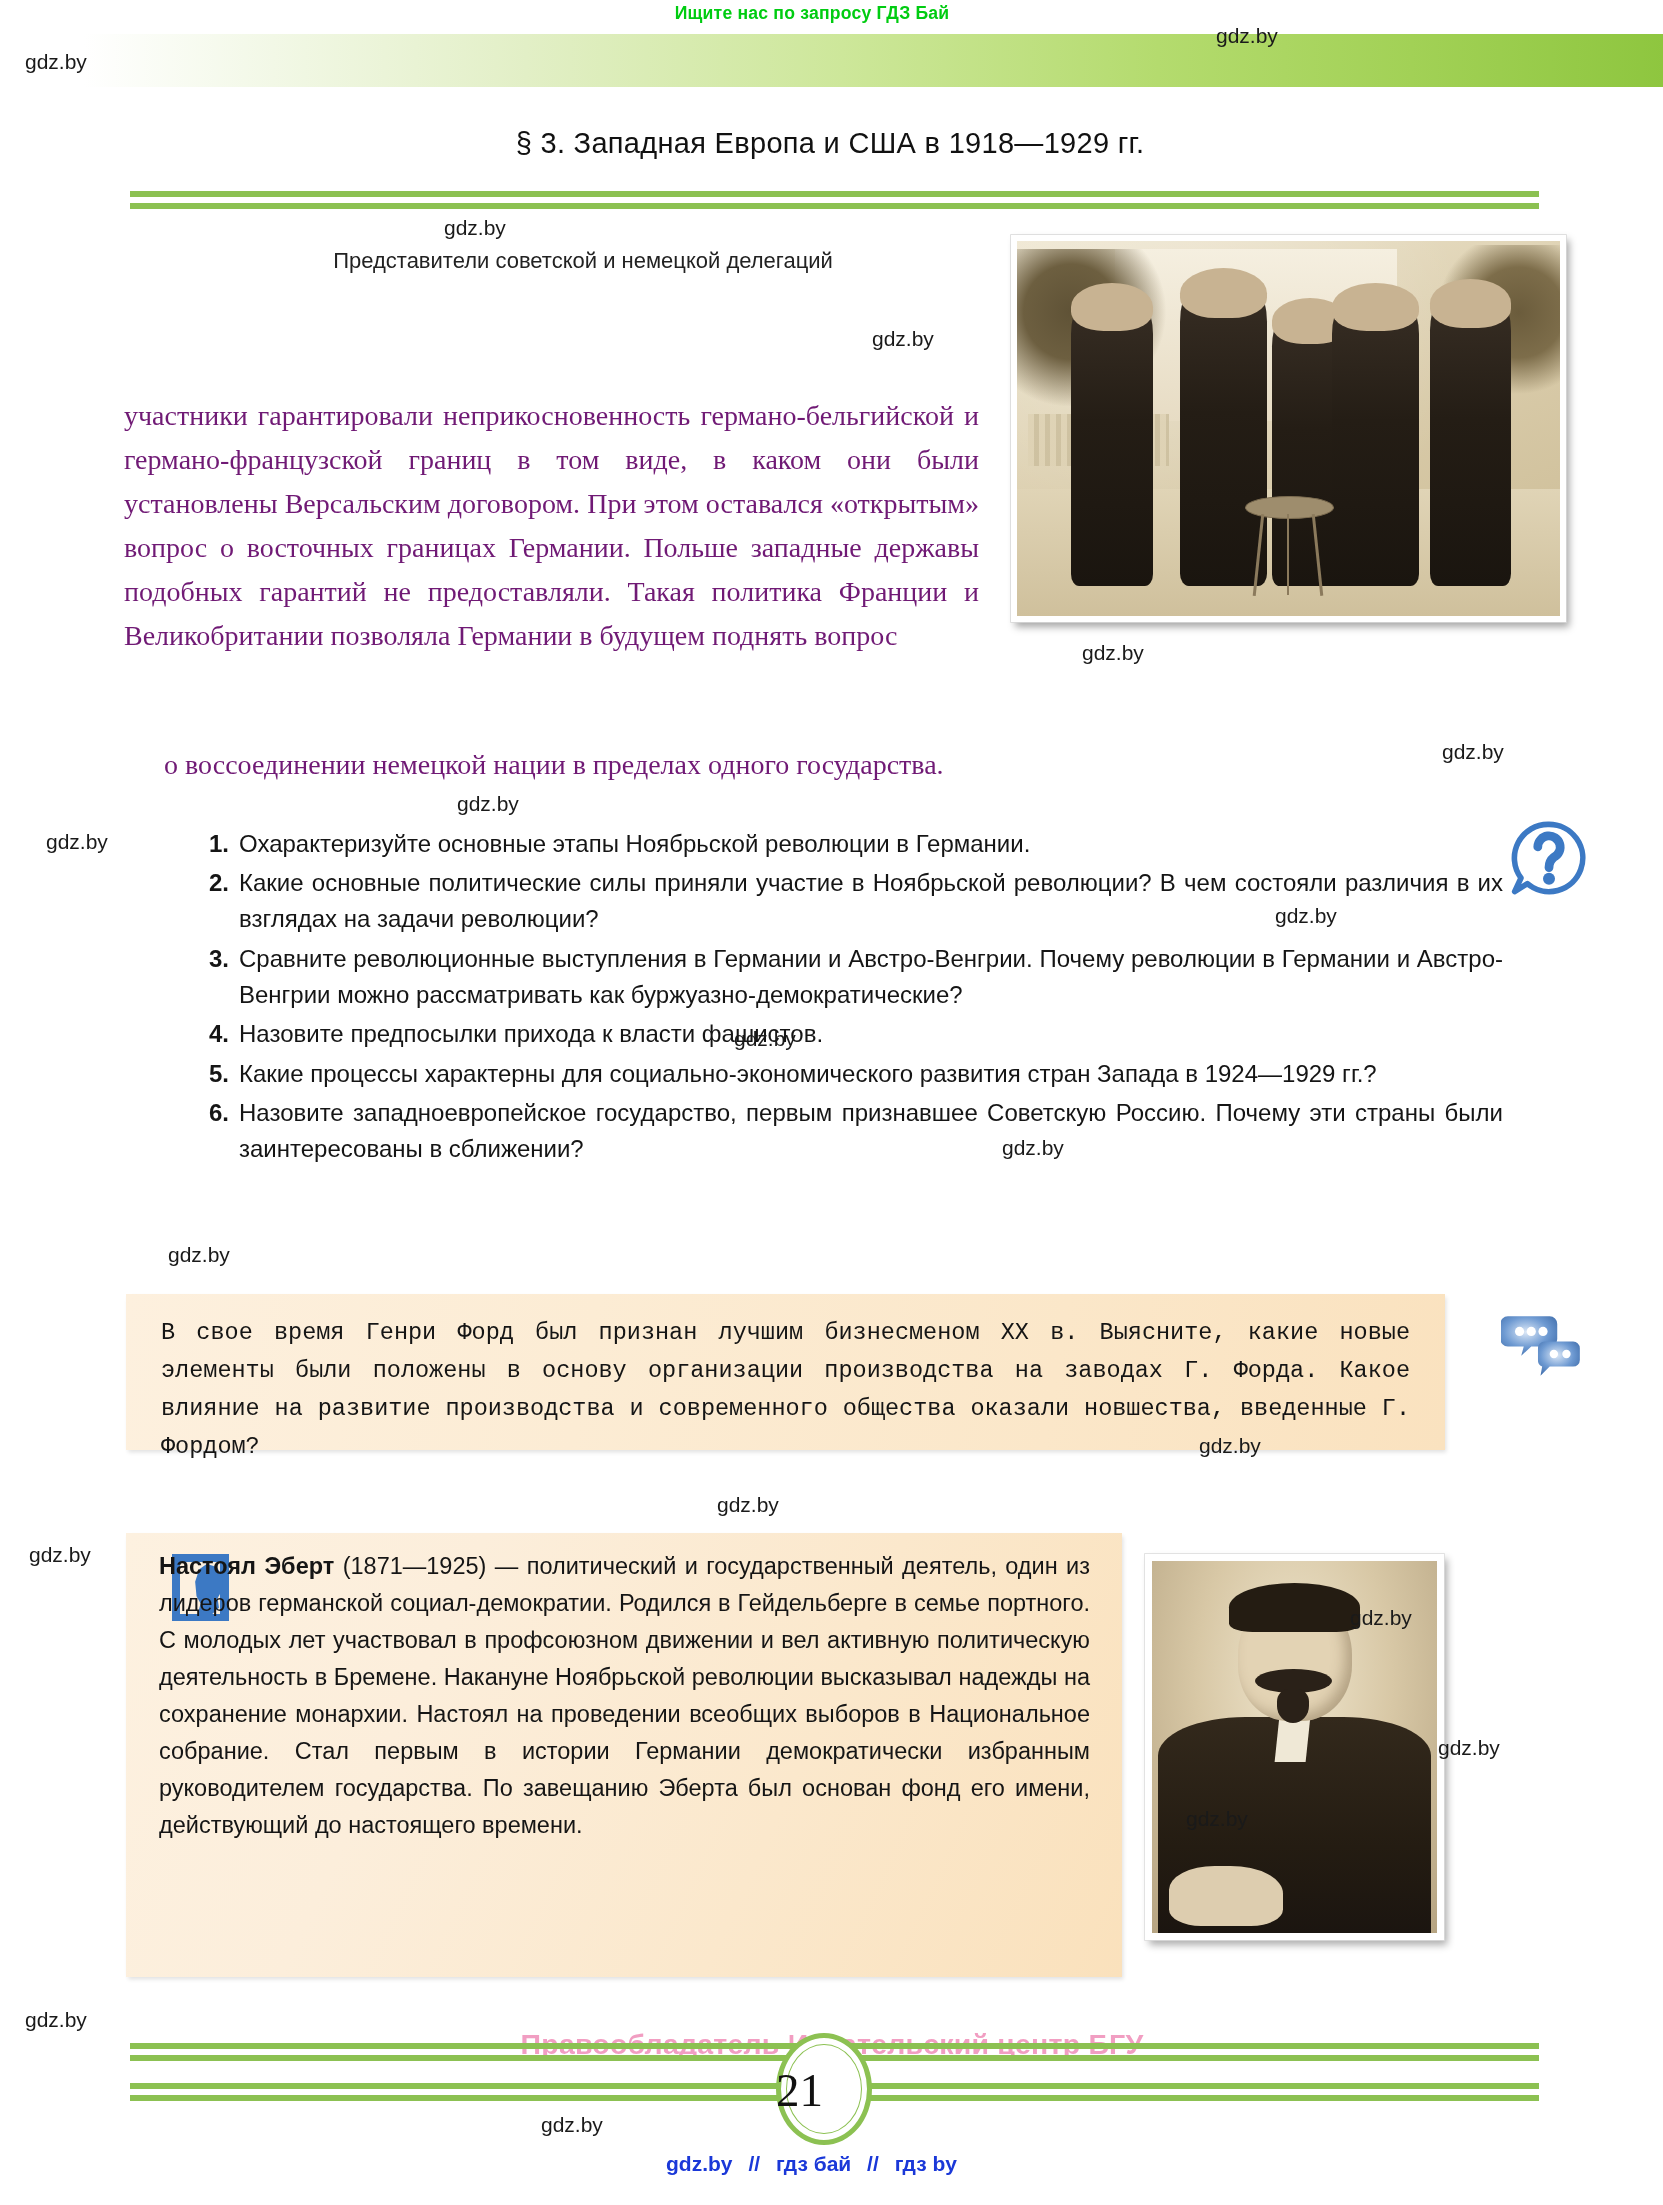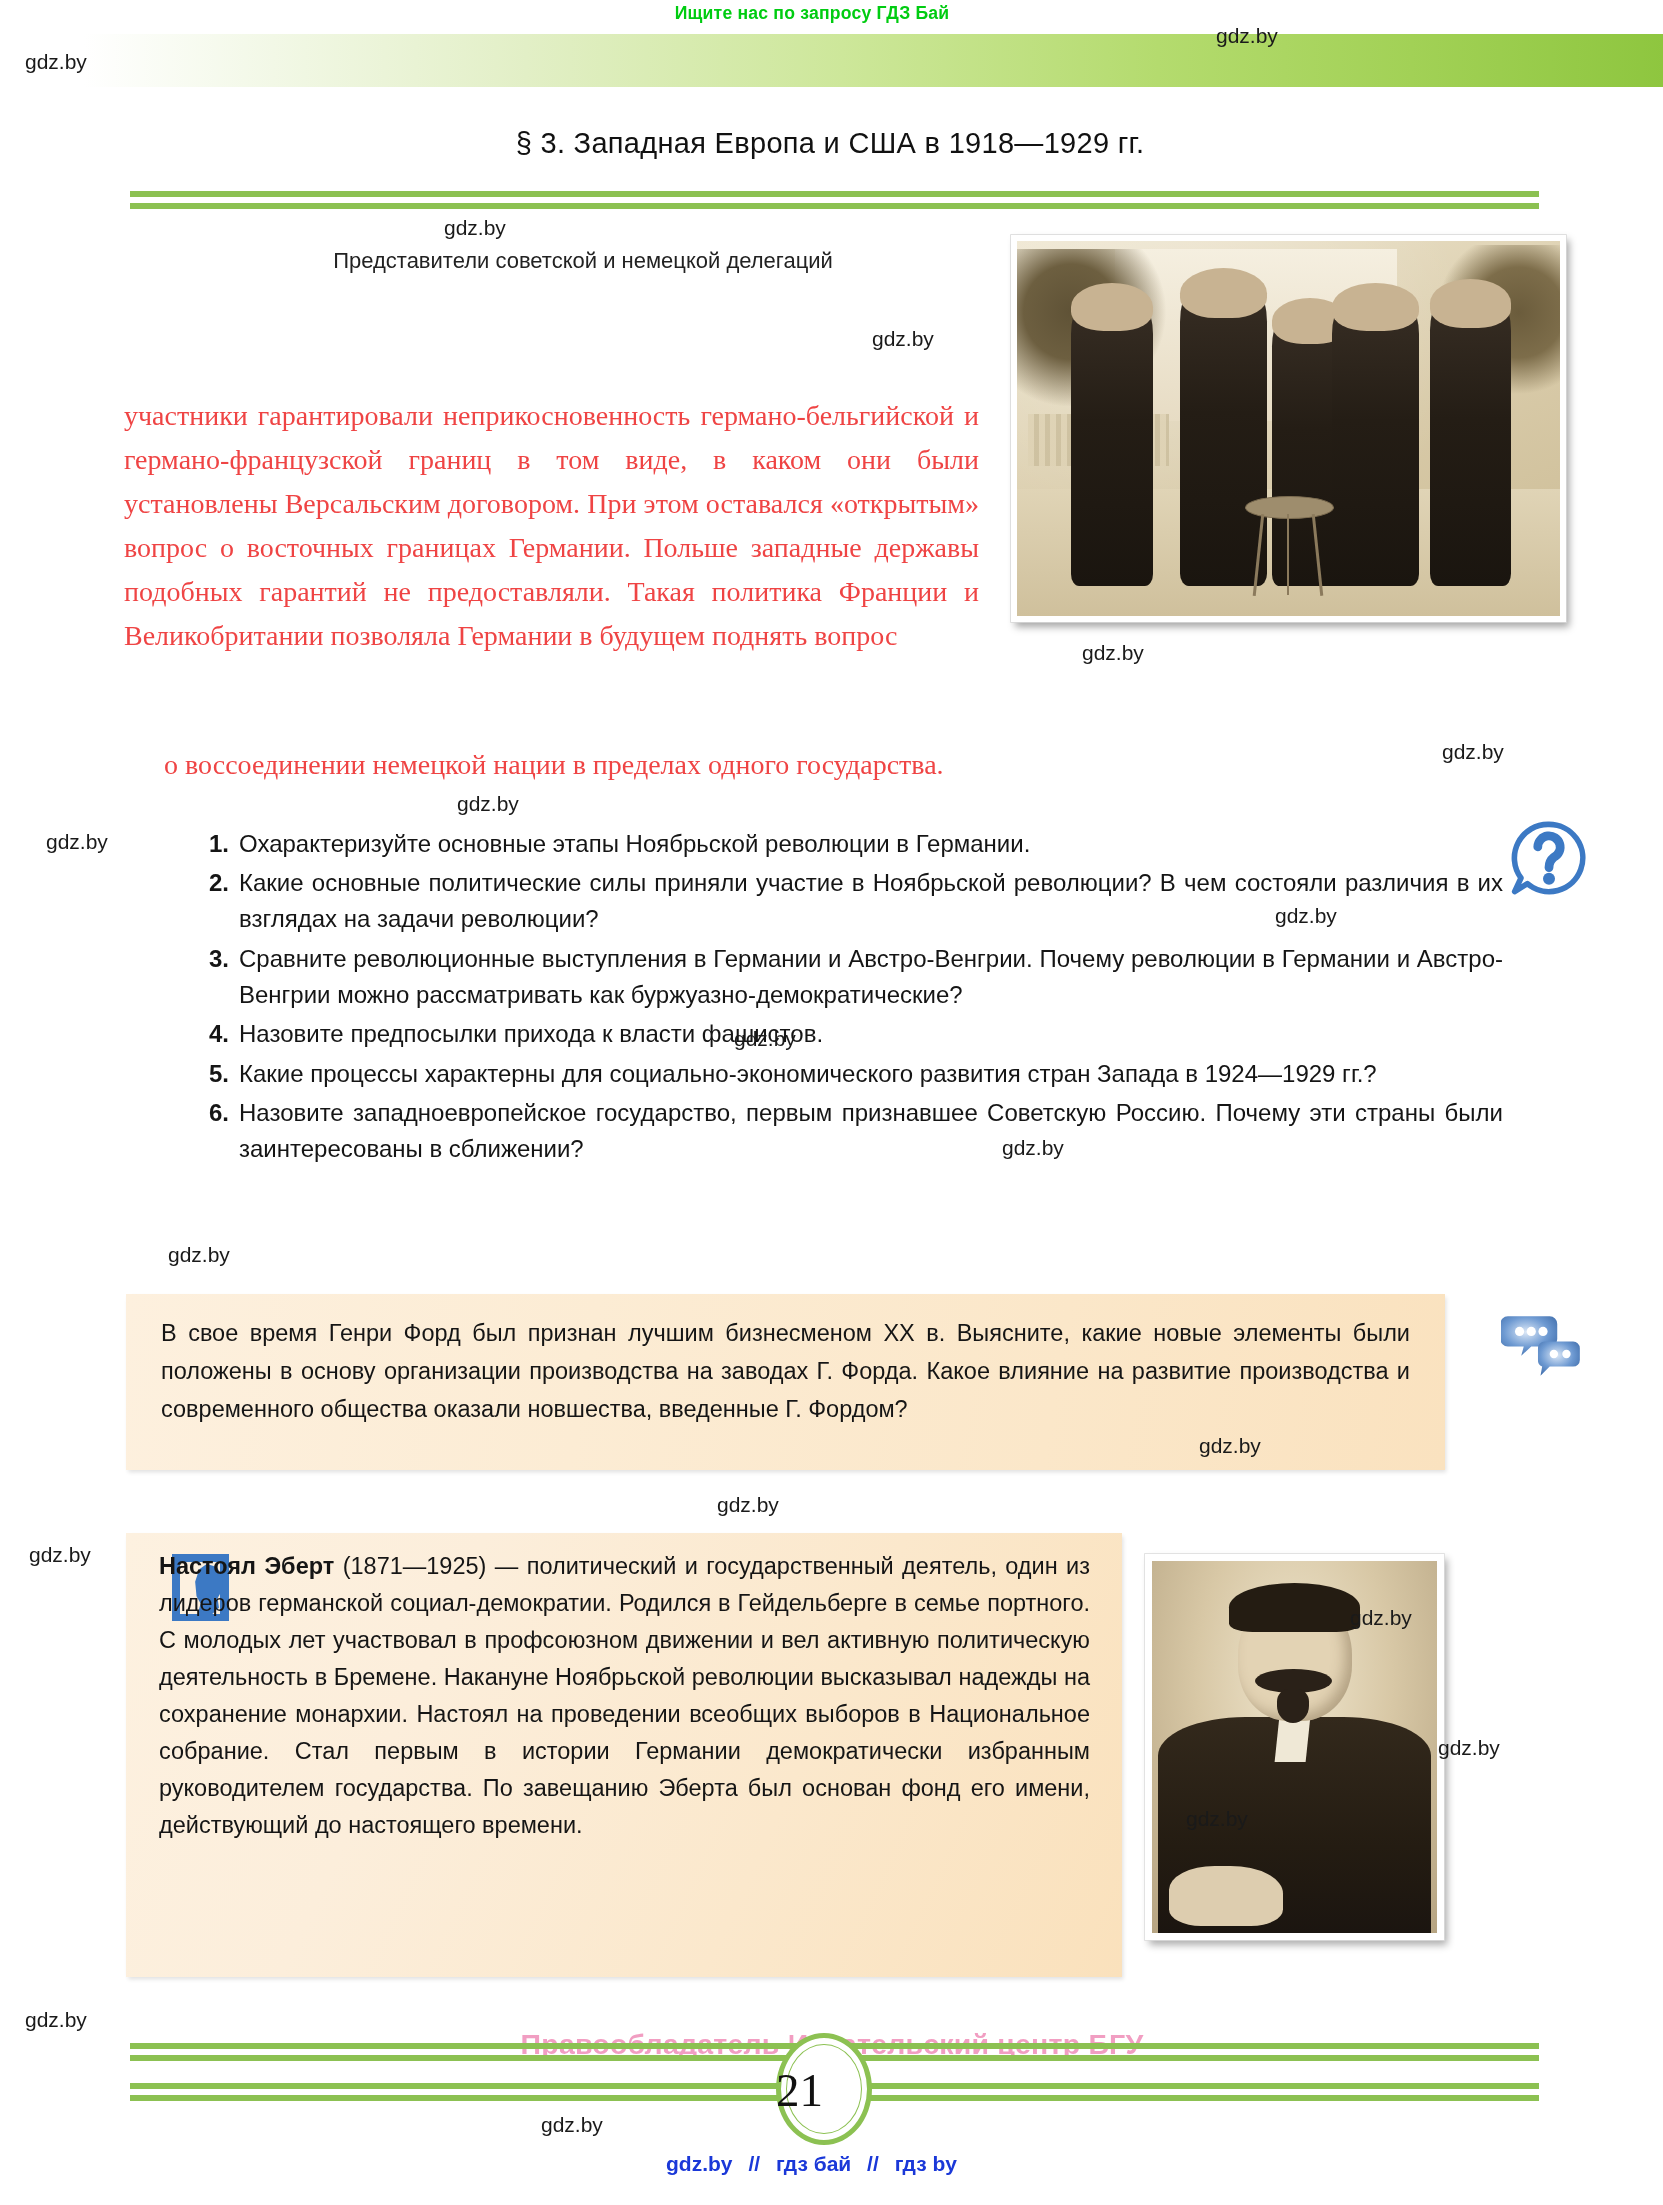--- a/index.html
+++ b/index.html
@@ -108,21 +108,21 @@
   .caption-rapallo{
     position:absolute;left:210px;top:243px;width:746px;
     text-align:center;
     font-size:22px;line-height:35px;color:#222;
   }
 
   
   .body-par{
     position:absolute;left:124px;top:394px;width:855px;
     font-family:"Liberation Serif", serif;
-    font-size:28px;line-height:44px;color:#ef4444;
+    font-size:28px;line-height:44px;color:#701a75;
     text-align:justify;
   }
   .body-par .lastline{
     position:absolute;left:18px;top:349px;width:1191px;
     text-align:left;white-space:nowrap;margin-left:22px;
   }
 
   
   .q-list{
     position:absolute;left:195px;top:826px;width:1308px;
@@ -135,23 +135,24 @@
 
   .icon-question{
     position:absolute;left:1509px;top:818px;width:80px;height:80px;
   }
   .icon-bubbles{
     position:absolute;left:1501px;top:1308px;width:84px;height:72px;
   }
 
   
   .task-box{
-    position:absolute;left:126px;top:1294px;width:1319px;height:176px;
+    position:absolute;left:126px;top:1294px;width:1319px;height:156px;
     background:linear-gradient(100deg,#fdf0de 0%,#fcecd4 35%,#fbe7c9 70%,#fae2bf 100%);
     box-shadow:1.7px 2.5px 4.2px rgba(0,0,0,.12);
+    font-family:Liberation Mono, monospace;
   }
   .task-box .inner{
     position:absolute;left:35px;top:20px;width:1249px;
     font-size:23.5px;line-height:38px;color:#151515;text-align:justify;
   }
 
   
   .ebert-box{
     position:absolute;left:126px;top:1533px;width:996px;height:444px;
     background:linear-gradient(115deg,#fdf1e0 0%,#fceedb 30%,#fbe8cc 65%,#fae1bc 100%);

